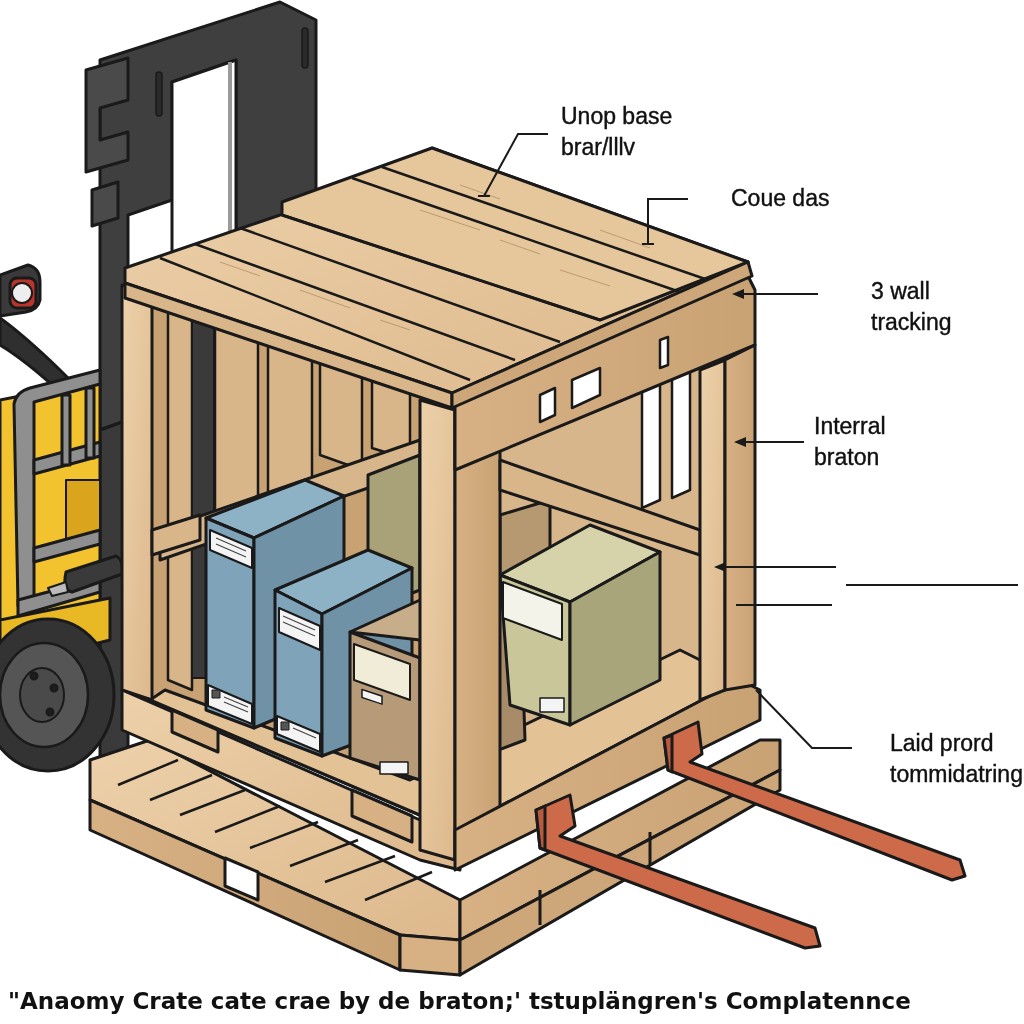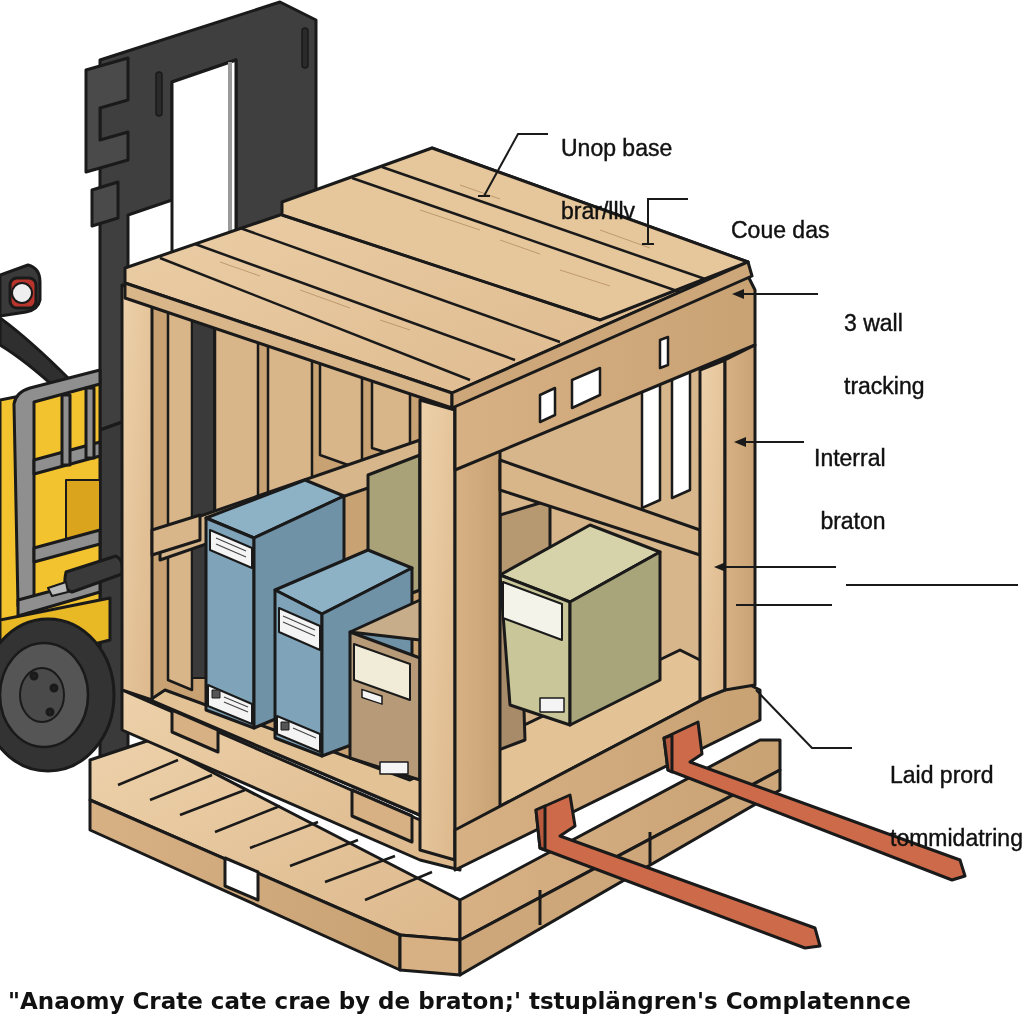--- a/index.html
+++ b/index.html
@@ -4,21 +4,21 @@
 <style>
   html, body { margin: 0; padding: 0; background: #ffffff; }
   body { width: 1024px; height: 1024px; overflow: hidden; position: relative;
          font-family: "Liberation Sans", "DejaVu Sans", sans-serif; }
   #scene { position: absolute; left: 0; top: 0; width: 1024px; height: 1024px; }
   .callout-label {
     position: absolute; font-family: "Liberation Sans", "DejaVu Sans", sans-serif;
     font-size: 23px; line-height: 31px; color: #111; font-weight: 400;
     -webkit-text-stroke: 0.4px #111; white-space: nowrap;
   }
-  .callout-label span { display: block; margin-top: 32px; }
+  .callout-label span { display: block; }
   #caption {
     position: absolute; left: 8px; top: 984px; width: 1010px;
     font-family: "DejaVu Sans", "Liberation Sans", sans-serif; font-weight: bold;
     font-size: 23px; line-height: 34px; color: #111; white-space: nowrap;
   }
   #caption span { display: block; }
 </style>
 </head>
 <body>
 
@@ -277,25 +277,25 @@
   </g>
 </svg>
 
 <div class="callout-label" style="left:561px; top:101px;">
   <span>Unop base</span>
   <span>brar/lllv</span>
 </div>
 <div class="callout-label" style="left:731px; top:183px;">
   <span>Coue das</span>
 </div>
-<div class="callout-label" style="left:844px; top:276px;">
+<div class="callout-label" style="left:871px; top:276px;">
   <span>3 wall</span>
   <span>tracking</span>
 </div>
-<div class="callout-label" style="left:814px; top:411px;text-align:right;">
+<div class="callout-label" style="left:814px; top:411px;">
   <span>Interral</span>
   <span>braton</span>
 </div>
 <div class="callout-label" style="left:846px; top:551px; line-height:37px;">
 </div>
 <div class="callout-label" style="left:890px; top:728px;">
   <span>Laid prord</span>
   <span>tommidatring</span>
 </div>
 

